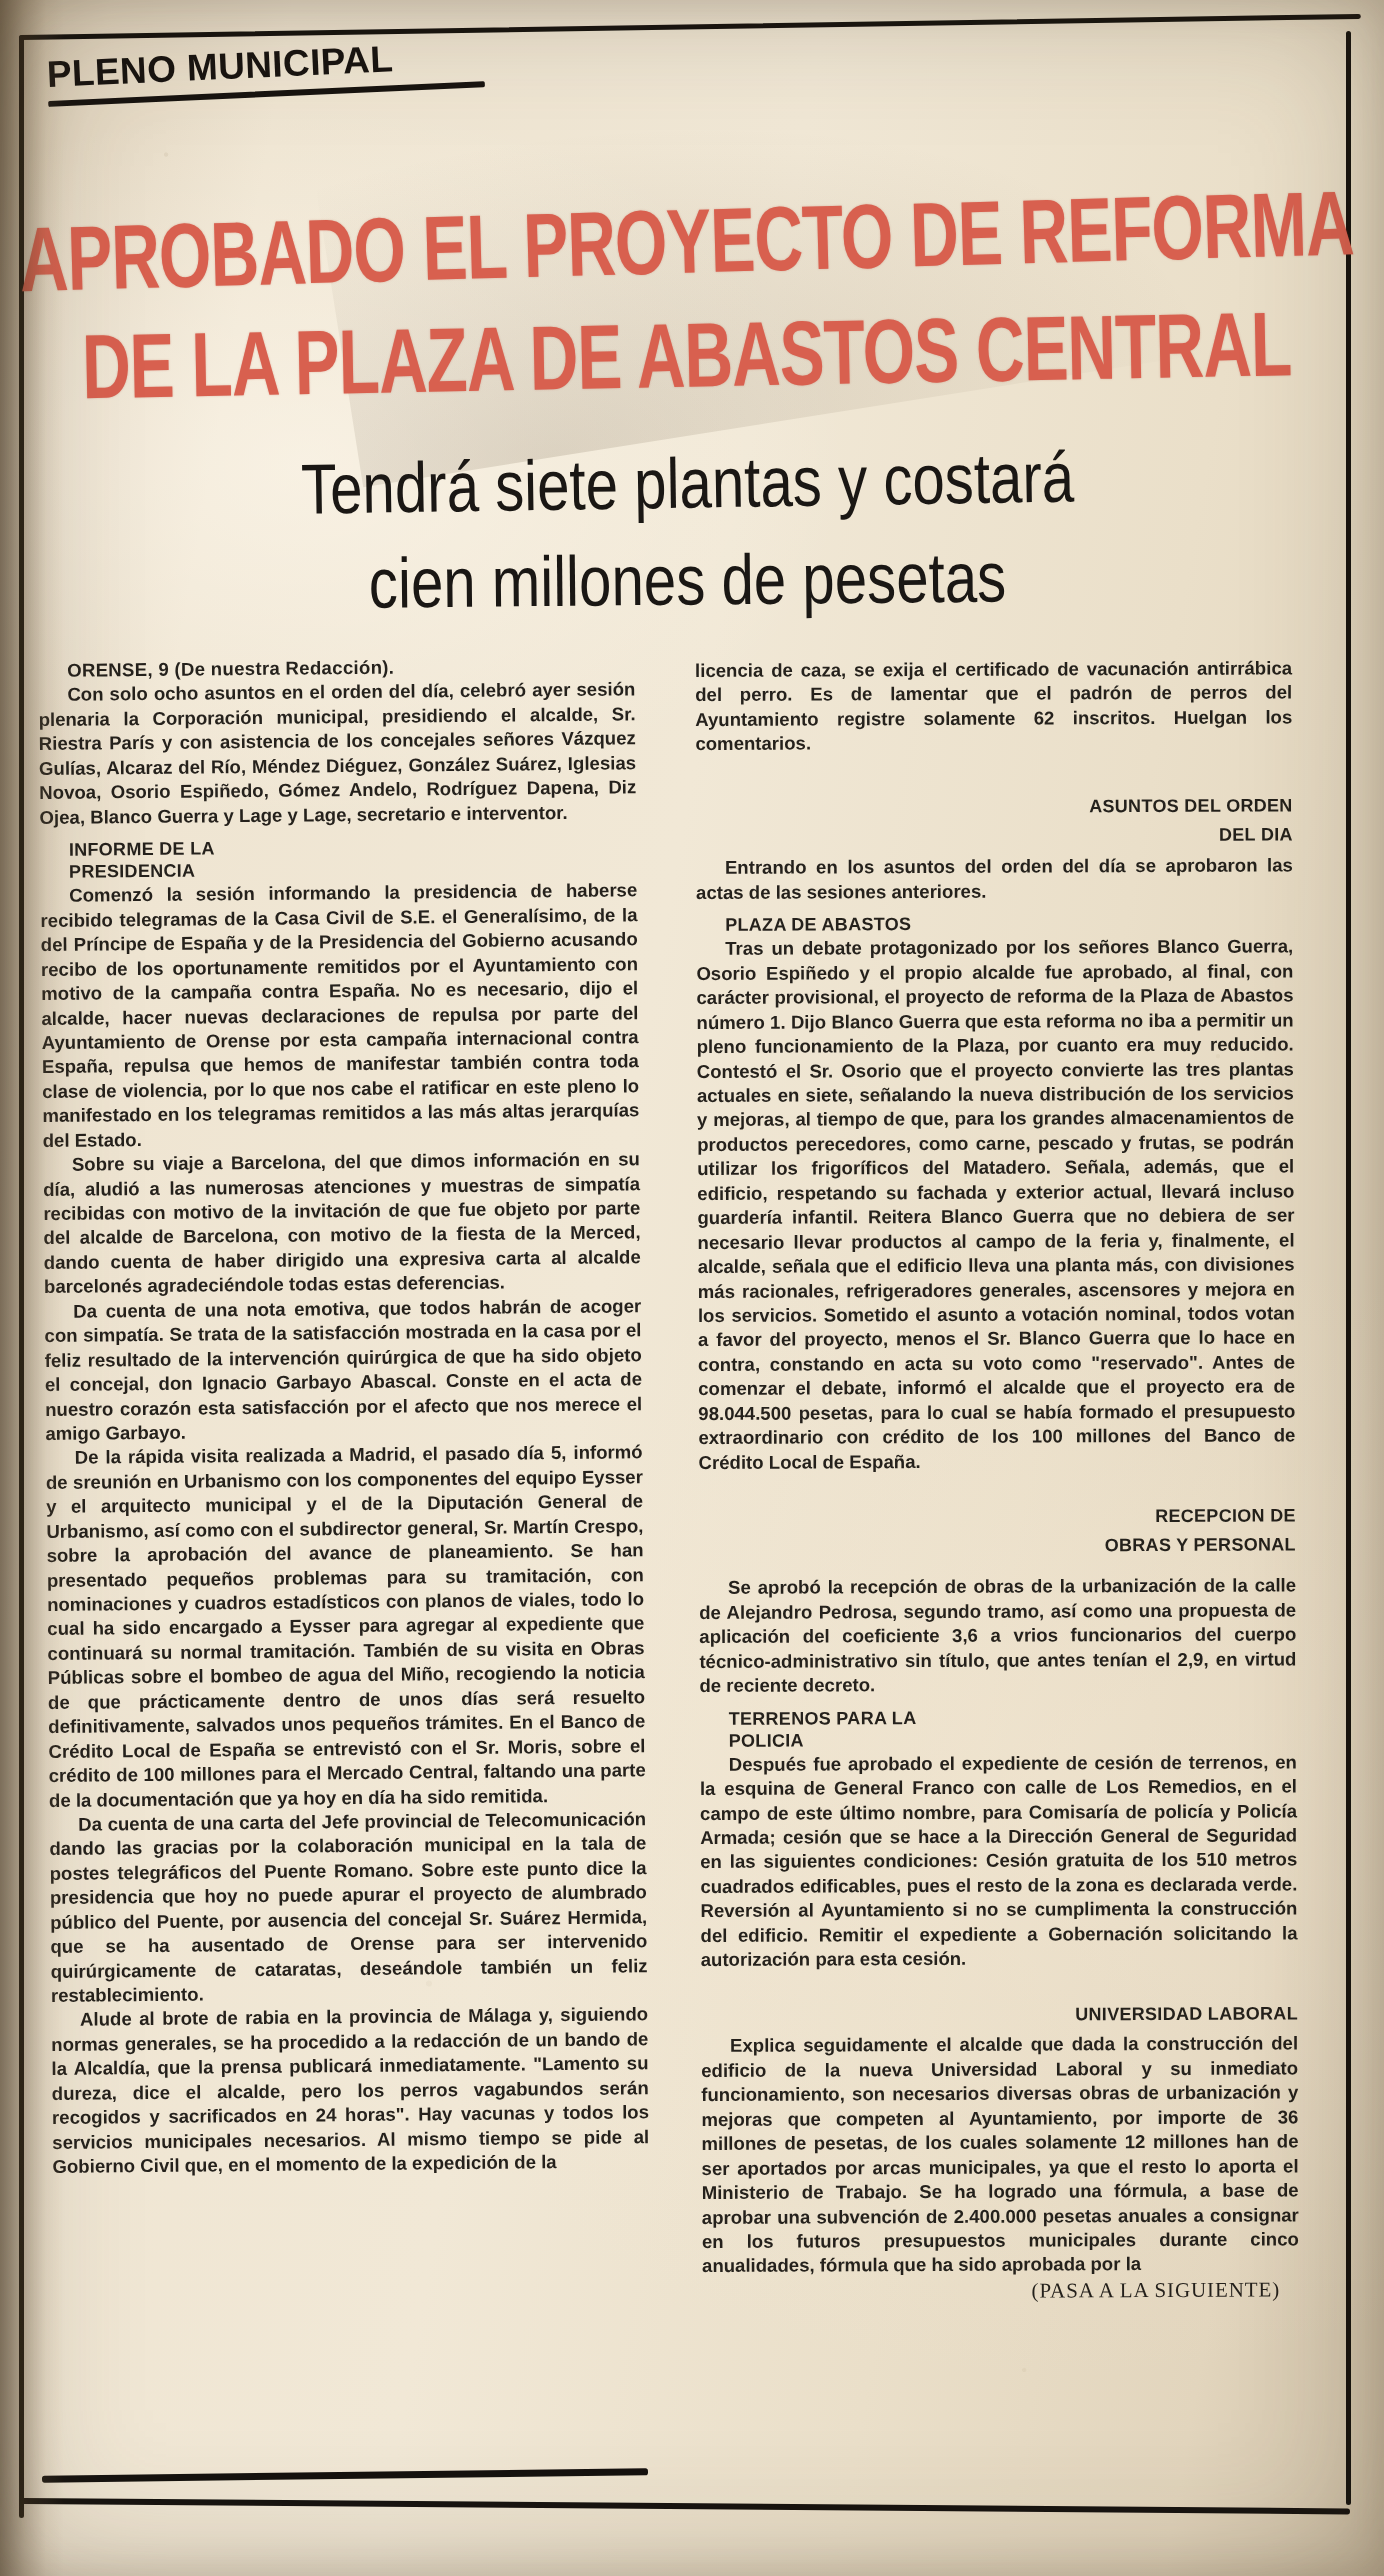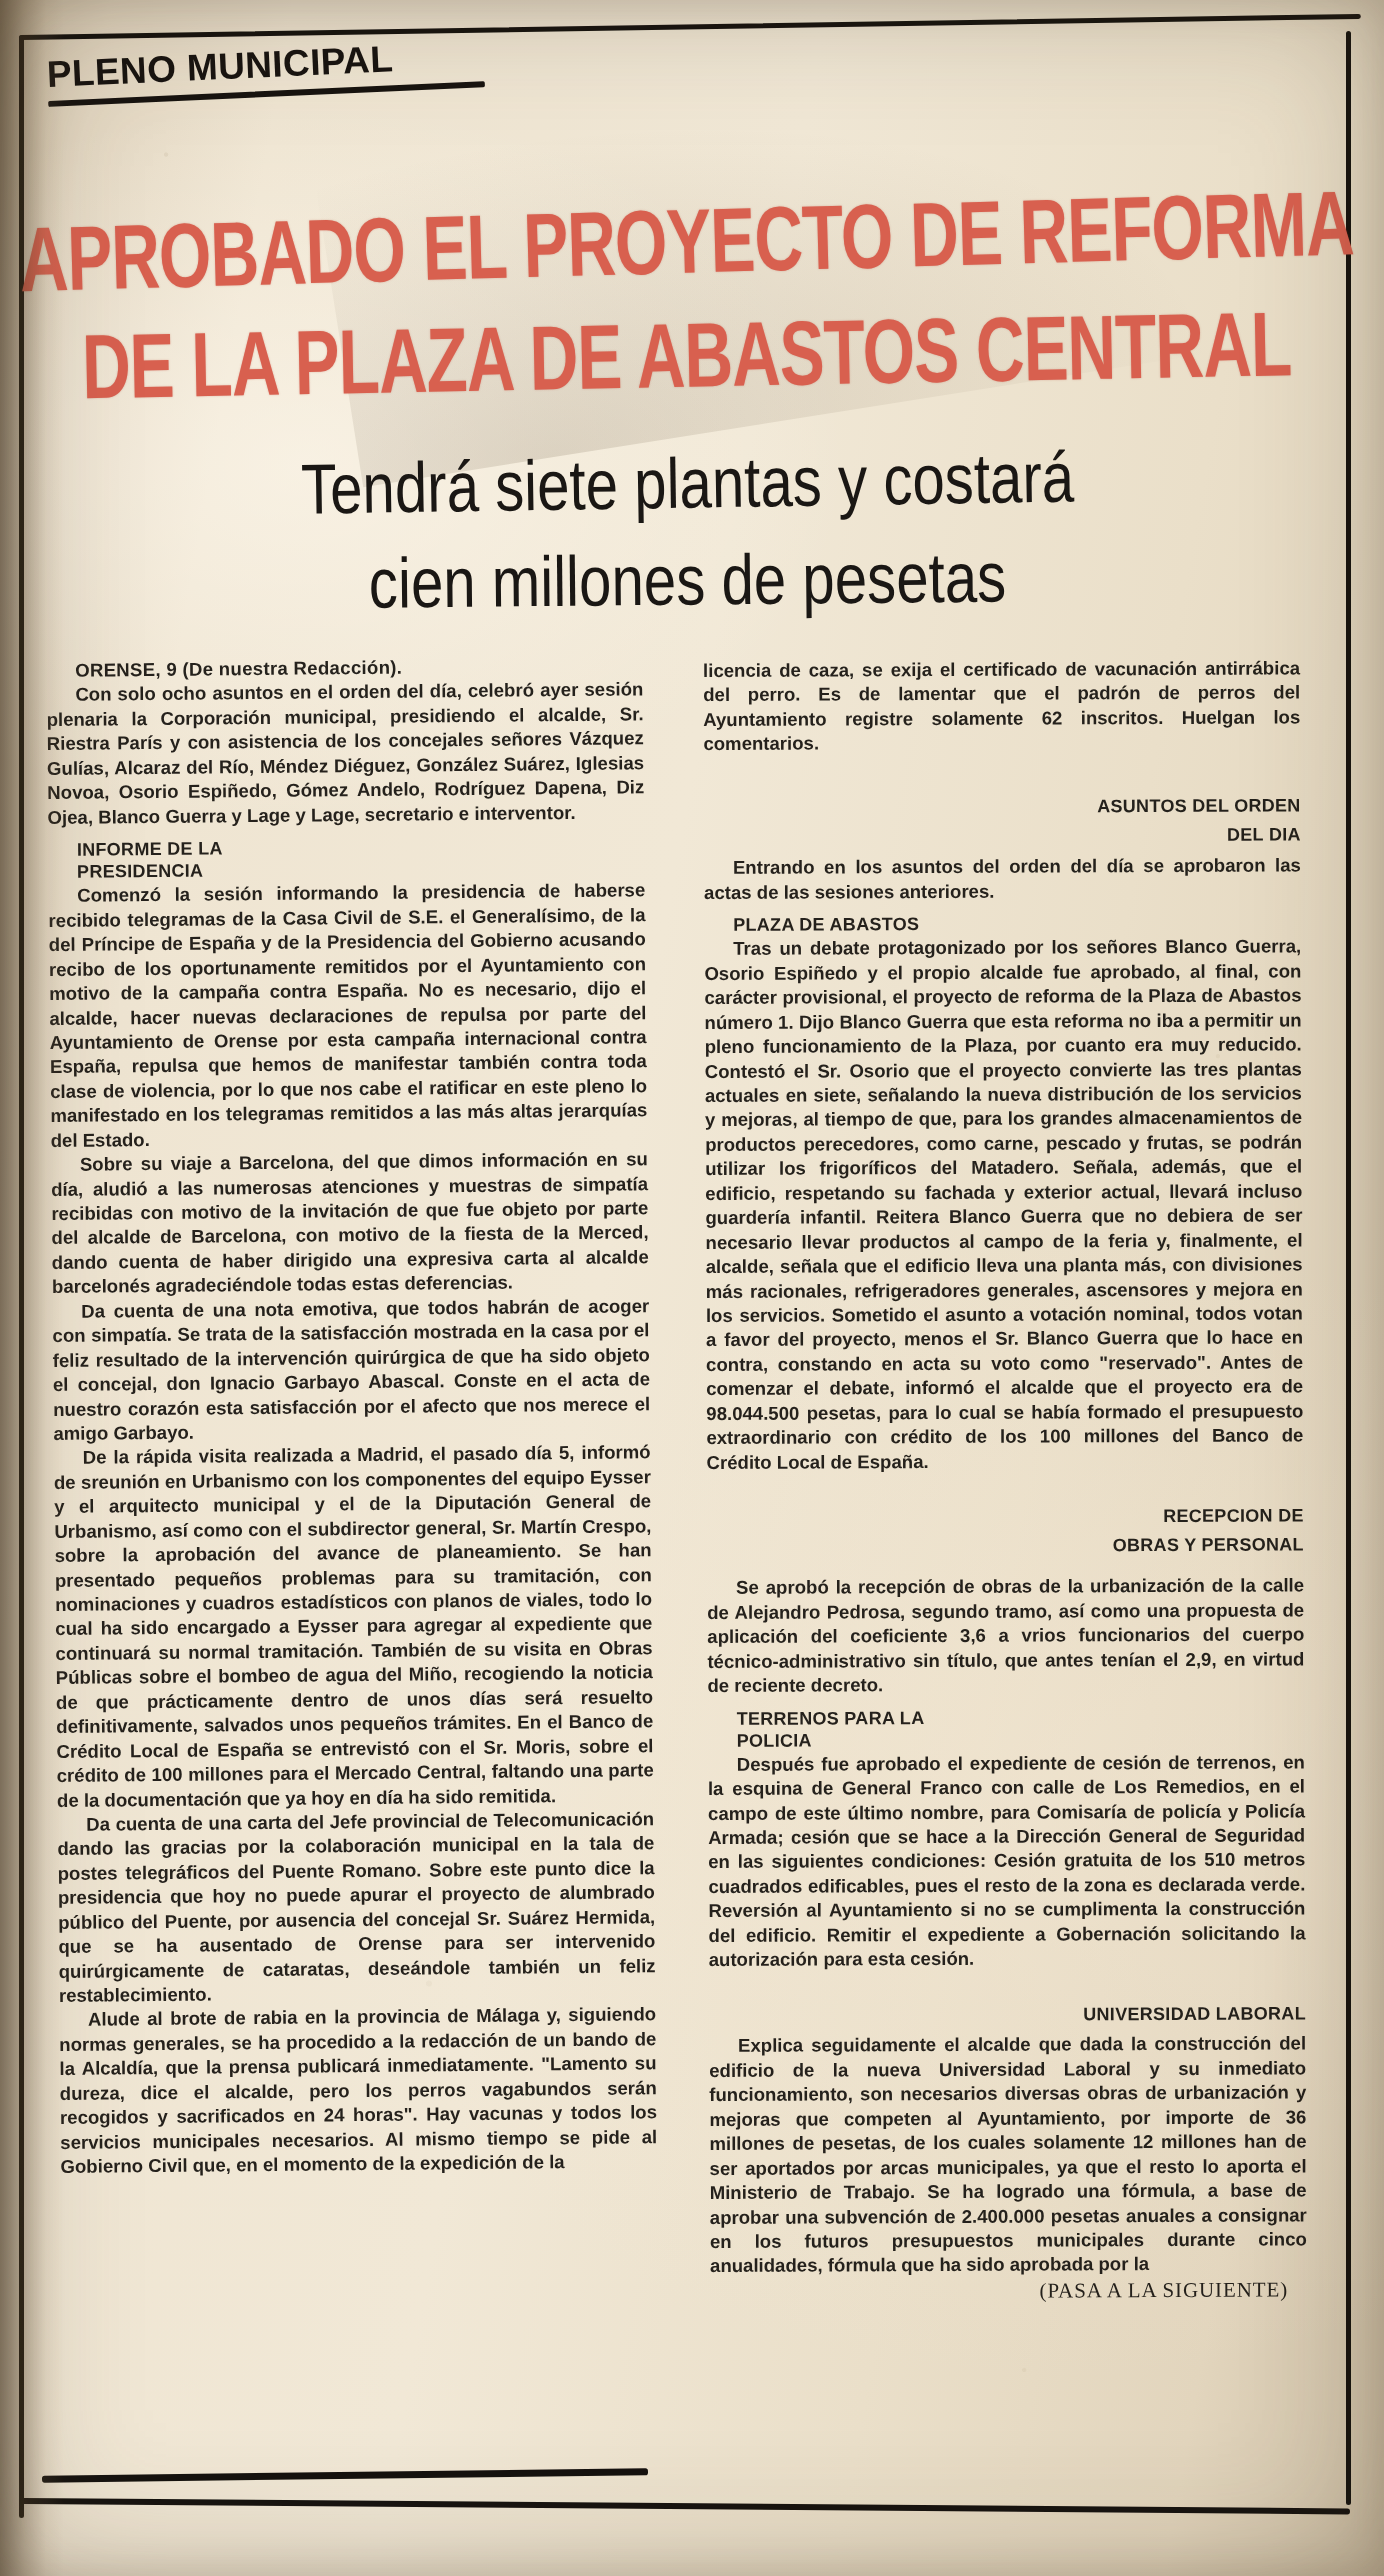--- a/index.html
+++ b/index.html
@@ -114,21 +114,21 @@
     letter-spacing: 0px;
     white-space: nowrap;
   }
   .subhead.s1 { top: 454px; transform: rotate(-0.9deg); }
   .subhead.s2 { top: 551px; transform: rotate(-0.55deg); }
   .subhead span { display:inline-block; transform: scaleY(1.18) scaleX(0.97); }
 
   
   .cols {
     position: absolute;
-    left: 46px;
+    left: 38px;
     top: 659px;
     width: 1298px;
     height: 1817px;
   }
   .col {
     position: absolute;
     top: 0;
     width: 597px;
     font-size: 18.6px;
     line-height: 1.315;

